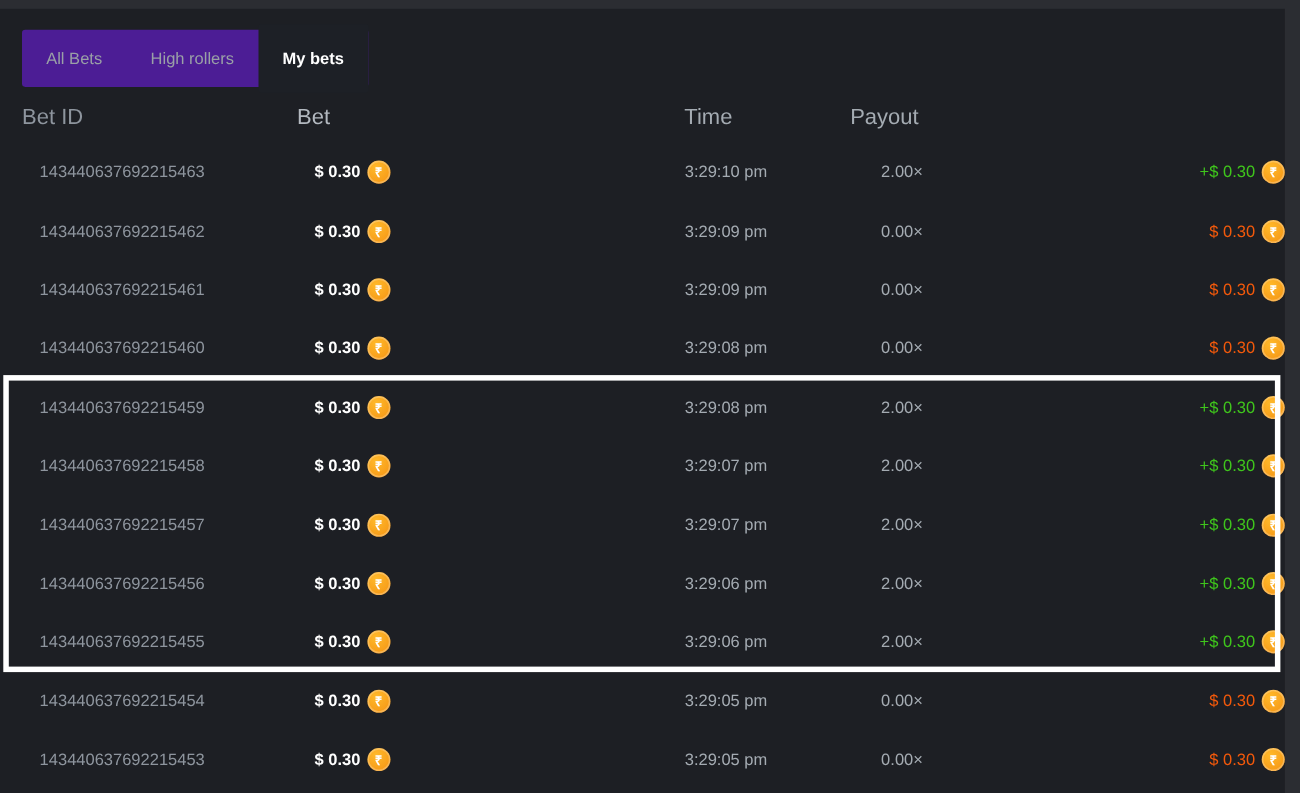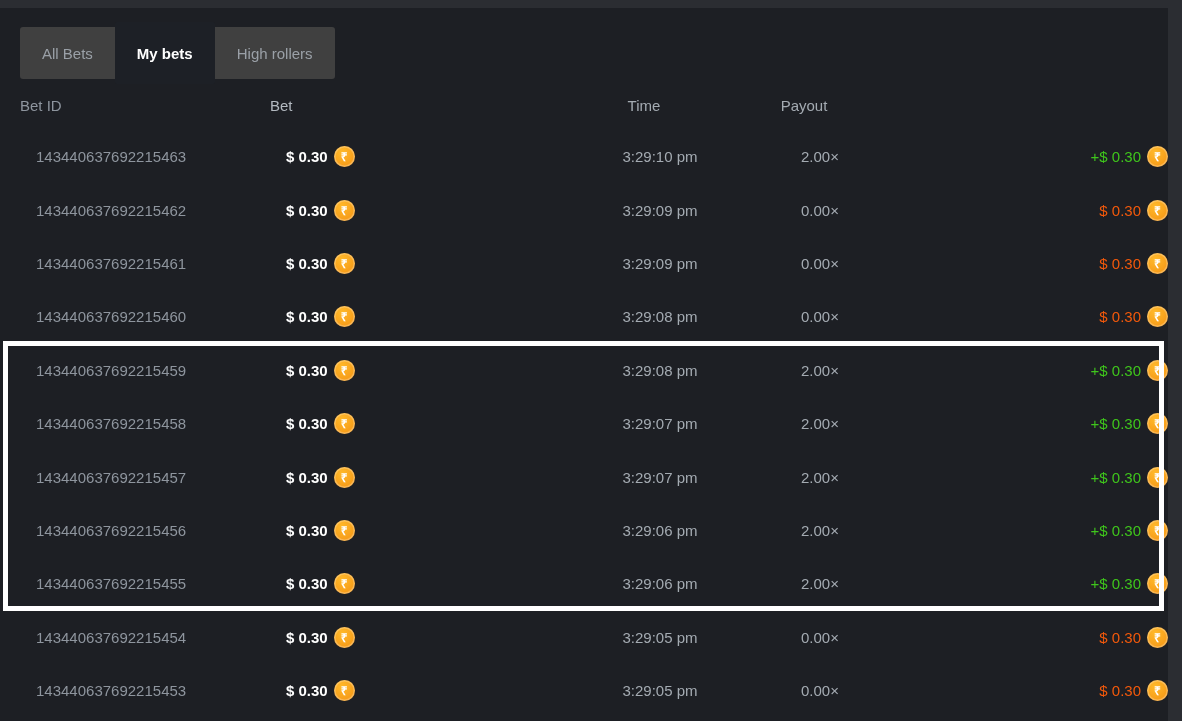--- a/index.html
+++ b/index.html
@@ -14,21 +14,21 @@
     position: absolute;
     left: 0; top: 8px;
     width: 1168px; height: 713px;
     background: #1d1f24;
   }
   
   .tabs {
     position: absolute;
     left: 20px; top: 19px;
     height: 52px;
-    background: #404040;
+    background: #4c1d95;
     border-radius: 3px;
     display: flex;
     align-items: stretch;
   }
   .tab {
     display: flex;
     align-items: center;
     padding: 0 22px;
     font-size: 15px;
     color: #9aa0a7;
@@ -47,21 +47,21 @@
     display: grid;
     grid-template-columns: 250px 310px 128px 192px 1fr;
     padding: 0 16px 0 20px;
     align-items: center;
   }
   .thead {
     position: absolute;
     left: 0; top: 88px;
     width: 100%;
     height: 18px;
-    font-size: 15px;
+    font-size: 20px;
     color: #b3b9c0;
   }
   .tbody {
     position: absolute;
     left: 16px; top: 122px;
     width: 100%;
   }
   .row { height: 53.4px; font-size: 15px; }
   .c-betid  { text-align: left;  color: #8e959e; }
   .c-bet    { text-align: left; }
@@ -101,22 +101,22 @@
     z-index: 5;
   }
 </style>
 </head>
 <body>
 
 <div class="panel">
 
   <div class="tabs">
     <div class="tab">All Bets</div>
+    <div class="tab">High rollers</div>
     <div class="tab active">My bets</div>
-    <div class="tab">High rollers</div>
   </div>
 
   <div class="thead grid-row">
     <div class="c-betid">Bet ID</div>
     <div class="c-bet">Bet</div>
     <div class="c-time">Time</div>
     <div class="c-payout">Payout</div>
   </div>
 
   <div class="tbody">

